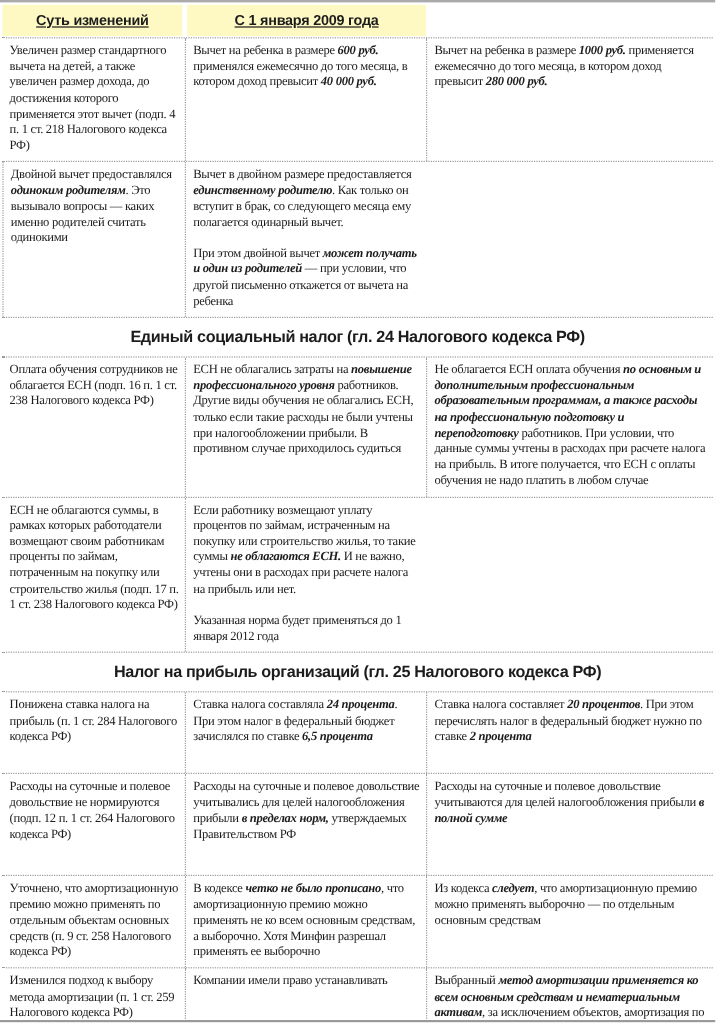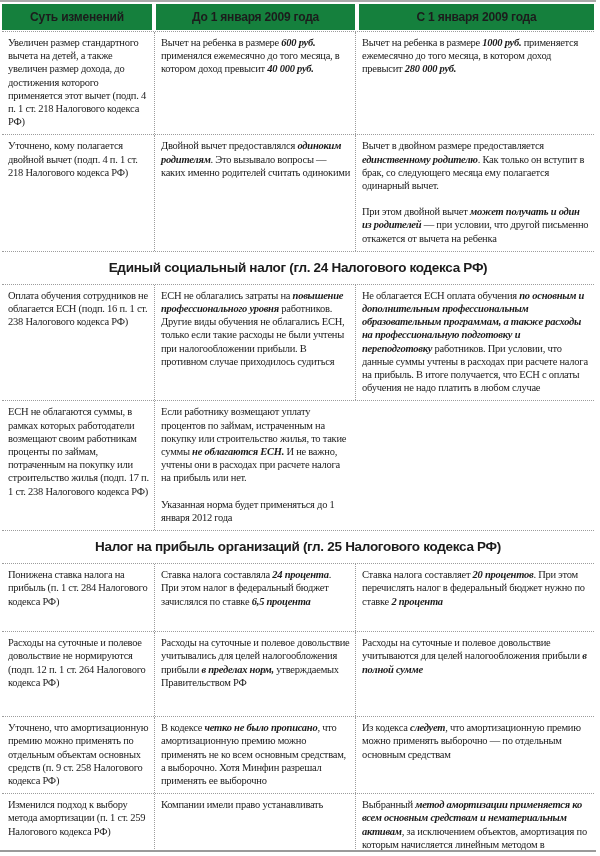--- a/index.html
+++ b/index.html
@@ -14,28 +14,29 @@
     border-bottom:2px solid #9a9a9a;
     box-sizing:border-box;
   }
   .thead{
     display:grid;
     grid-template-columns:150px 199px 1fr;
     column-gap:4px;
     margin-bottom:1px;
   }
   .th{
-    background:#15803d;
+    background:#fef9c3;
     font-weight:bold;
     font-size:12px;
     line-height:26px;
     text-align:center;
     letter-spacing:-0.2px;
     white-space:nowrap;
     overflow:hidden;
+    text-decoration:underline;
   }
   #tbody{border-top:1px dotted #9c9c9c;}
   #tbody > * + *{border-top:1px dotted #9c9c9c;}
   .row{
     display:grid;
     grid-template-columns:152px 201px 1fr;
   }
   .cell{
     font-size:10.5px;
     line-height:13.2px;
@@ -58,39 +59,35 @@
   
   .r1{min-height:80px}.r2{min-height:114px}.r3{min-height:111px}.r4{min-height:123px}
   .r5{min-height:67px}.r6{min-height:84px}.r7{min-height:74px}.r8{min-height:86px}
 </style>
 </head>
 <body>
 
 <div class="page">
   <div class="thead">
     <div class="th">Суть изменений</div>
-    <div class="th">До 1 января 2009 года</div>
     <div class="th">С 1 января 2009 года</div>
   </div>
   <div id="tbody">
       <div class="row r1">
     <div class="cell c1">
           <p>Увеличен размер стандартного вычета на детей, а также увеличен размер дохода, до достижения которого применяется этот вычет (подп. 4 п. 1 ст. 218 Налогового кодекса РФ)</p>
         </div>
     <div class="cell c2">
           <p>Вычет на ребенка в размере <span class="em">600 руб.</span> применялся ежемесячно до того месяца, в котором доход превысит <span class="em">40 000 руб.</span></p>
         </div>
     <div class="cell c3">
           <p>Вычет на ребенка в размере <span class="em">1000 руб.</span> применяется ежемесячно до того месяца, в котором доход превысит <span class="em">280 000 руб.</span></p>
         </div>
   </div>
       <div class="row r2">
-    <div class="cell c1">
-          <p>Уточнено, кому полагается двойной вычет (подп. 4 п. 1 ст. 218 Налогового кодекса РФ)</p>
-        </div>
     <div class="cell c2">
           <p>Двойной вычет предоставлялся <span class="em">одиноким родителям</span>. Это вызывало вопросы — каких именно родителей считать одинокими</p>
         </div>
     <div class="cell c3">
           <p>Вычет в двойном размере предоставляется <span class="em">единственному родителю</span>. Как только он вступит в брак, со следующего месяца ему полагается одинарный вычет.</p>
           <p>При этом двойной вычет <span class="em">может получать и один из родителей</span> — при условии, что другой письменно откажется от вычета на ребенка</p>
         </div>
   </div>
       <div class="section-title">Единый социальный налог (гл. 24 Налогового кодекса РФ)</div>
       <div class="row r3">

